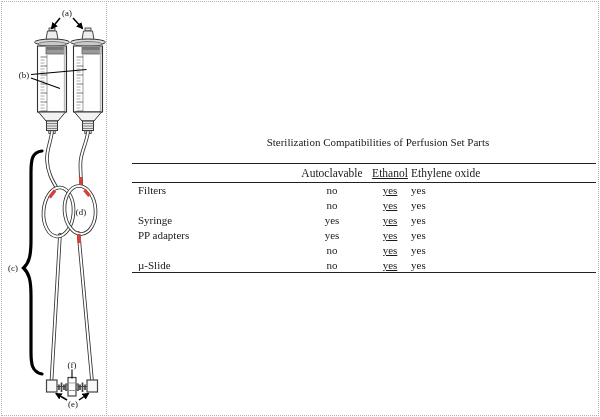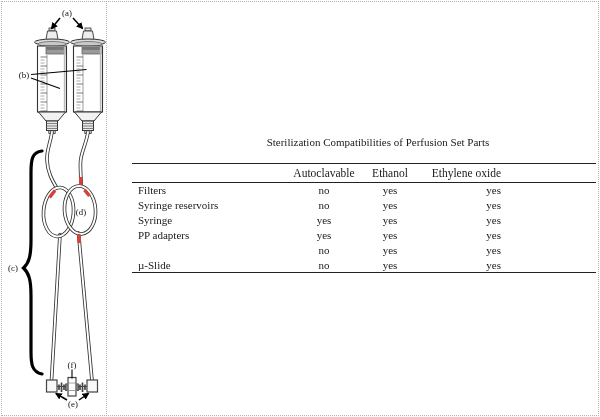--- a/index.html
+++ b/index.html
@@ -19,23 +19,23 @@
 
   .tbl-title{position:absolute;left:132px;top:136px;width:492px;text-align:center;font-size:11px;}
   .rule{position:absolute;left:132px;width:464px;background:#222;}
   .rule-top{top:163px;height:1.4px;}
   .rule-mid{top:182px;height:1px;}
   .rule-bot{top:272px;height:1.4px;}
   .thead{position:absolute;left:132px;top:164px;width:464px;height:18px;line-height:18px;font-size:11.5px;}
   .trow{position:absolute;left:132px;width:464px;height:15px;line-height:15px;font-size:11px;}
   .cell{position:absolute;top:0;white-space:nowrap;}
   .c-part{left:6px;}
-  .c-auto{left:152px;width:80px;text-align:center;}
-  .c-eth {left:228px;width:60px;text-align:center;}
-  .c-eo  {left:279px;width:90px;text-align:right;}
+  .c-auto{left:160px;width:80px;text-align:center;}
+  .c-eth {left:228px;width:60px;text-align:center;text-decoration:underline;}
+  .c-eo  {left:279px;width:90px;text-align:left;}
 </style>
 </head>
 <body>
 
 <div class="outer-border"></div>
 <div class="panel-divider"></div>
 
 <svg class="diagram-svg" width="115" height="417" viewBox="0 0 115 417">
   <defs>
     <marker id="ah" viewBox="0 0 6 6" refX="5" refY="3" markerWidth="4.6" markerHeight="4.6" orient="auto">
@@ -137,21 +137,20 @@
   <span class="cell c-eo">Ethylene oxide</span>
 </div>
 
 <div class="trow" style="top:183px">
   <span class="cell c-part">Filters</span>
   <span class="cell c-auto">no</span>
   <span class="cell c-eth">yes</span>
   <span class="cell c-eo">yes</span>
 </div>
 <div class="trow" style="top:198px">
-  <span class="cell c-part">Syringe reservoirs</span>
   <span class="cell c-auto">no</span>
   <span class="cell c-eth">yes</span>
   <span class="cell c-eo">yes</span>
 </div>
 <div class="trow" style="top:213px">
   <span class="cell c-part">Syringe</span>
   <span class="cell c-auto">yes</span>
   <span class="cell c-eth">yes</span>
   <span class="cell c-eo">yes</span>
 </div>

